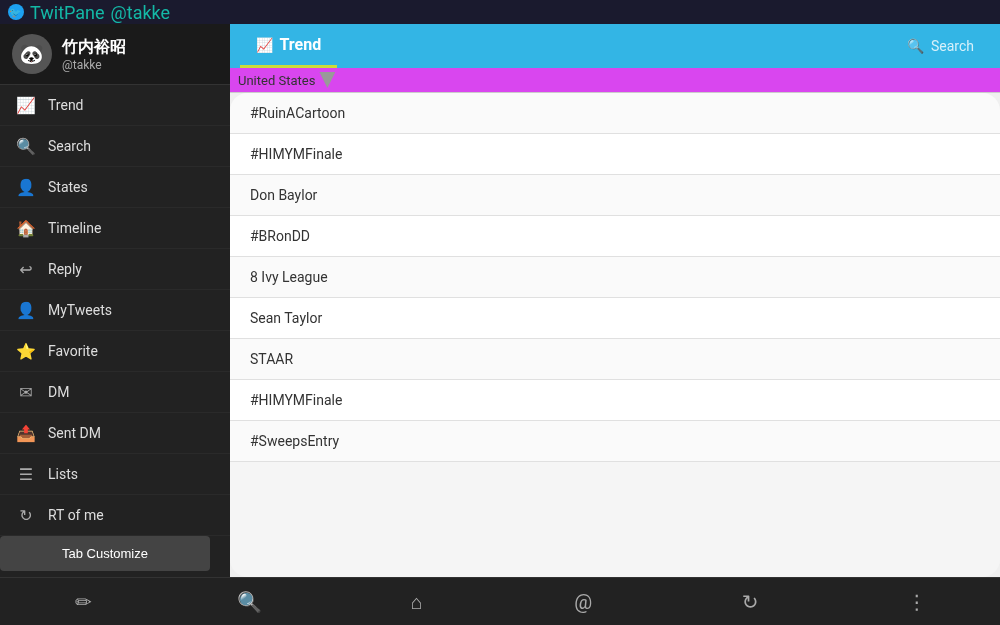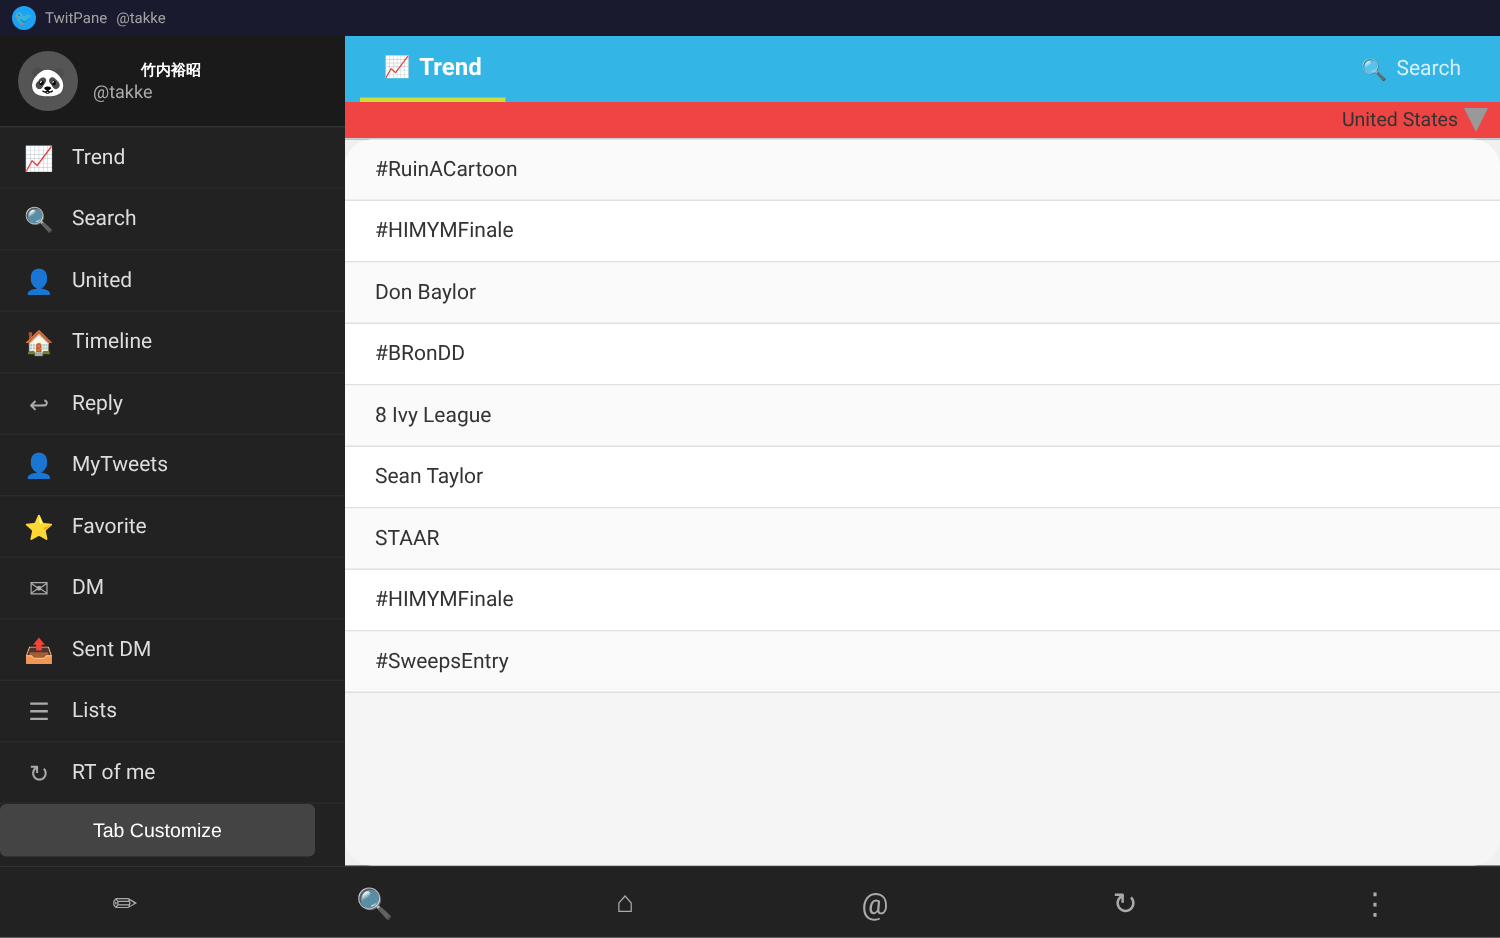--- a/index.html
+++ b/index.html
@@ -15,22 +15,22 @@
       gap: 6px;
     }
     #title-bar .app-icon {
       width: 16px; height: 16px;
       background: #1da1f2;
       border-radius: 50%;
       display: flex; align-items: center; justify-content: center;
       font-size: 10px; color: white;
     }
     #title-bar .title-text {
-      color: #a3a3a3;
-      font-size: 10px;
+      color: #14b8a6;
+      font-size: 18px;
     }
 
     
     #main-layout {
       display: flex;
       height: 553px; 
     }
 
     
     #sidebar {
@@ -52,23 +52,22 @@
     #user-avatar {
       width: 40px; height: 40px;
       border-radius: 50%;
       background: #555;
       display: flex; align-items: center; justify-content: center;
       font-size: 20px; color: white;
       overflow: hidden;
     }
     #user-info .display-name {
       color: #fff;
-      font-size: 10px;
+      font-size: 16px;
       font-weight: bold;
-      margin-left: 32px;
     }
     #user-info .screen-name {
       color: #aaa;
       font-size: 12px;
     }
 
     .nav-item {
       display: flex;
       align-items: center;
       gap: 12px;
@@ -130,23 +129,23 @@
       display: flex;
       align-items: center;
       gap: 6px;
       color: rgba(255,255,255,0.8);
       font-size: 14px;
       padding: 0 16px;
     }
 
     
     #region-bar {
-      background: #ef4444;
-      display: flex;
-      justify-content: flex-end;
+      background: #d946ef;
+      display: flex;
+      justify-content: flex-start;
       align-items: center;
       padding: 4px 8px;
       border-bottom: 1px solid #ccc;
     }
     #region-selector {
       display: flex;
       align-items: center;
       gap: 4px;
       font-size: 13px;
       color: #333;
@@ -223,21 +222,21 @@
     <div class="nav-item">
     <span class="nav-icon">📈</span>
     <span>Trend</span>
   </div>
         <div class="nav-item">
     <span class="nav-icon">🔍</span>
     <span>Search</span>
   </div>
         <div class="nav-item">
     <span class="nav-icon">👤</span>
-    <span>United</span>
+    <span>States</span>
   </div>
         <div class="nav-item">
     <span class="nav-icon">🏠</span>
     <span>Timeline</span>
   </div>
         <div class="nav-item">
     <span class="nav-icon">↩</span>
     <span>Reply</span>
   </div>
         <div class="nav-item">

